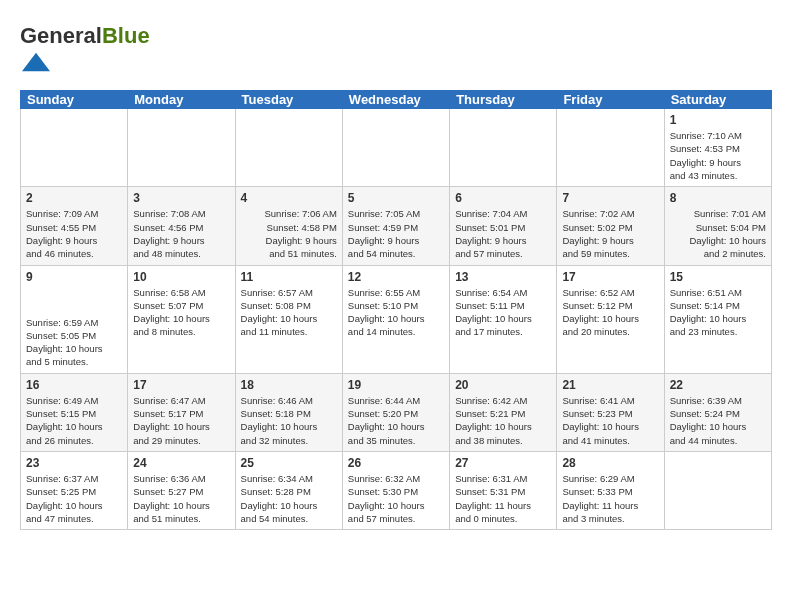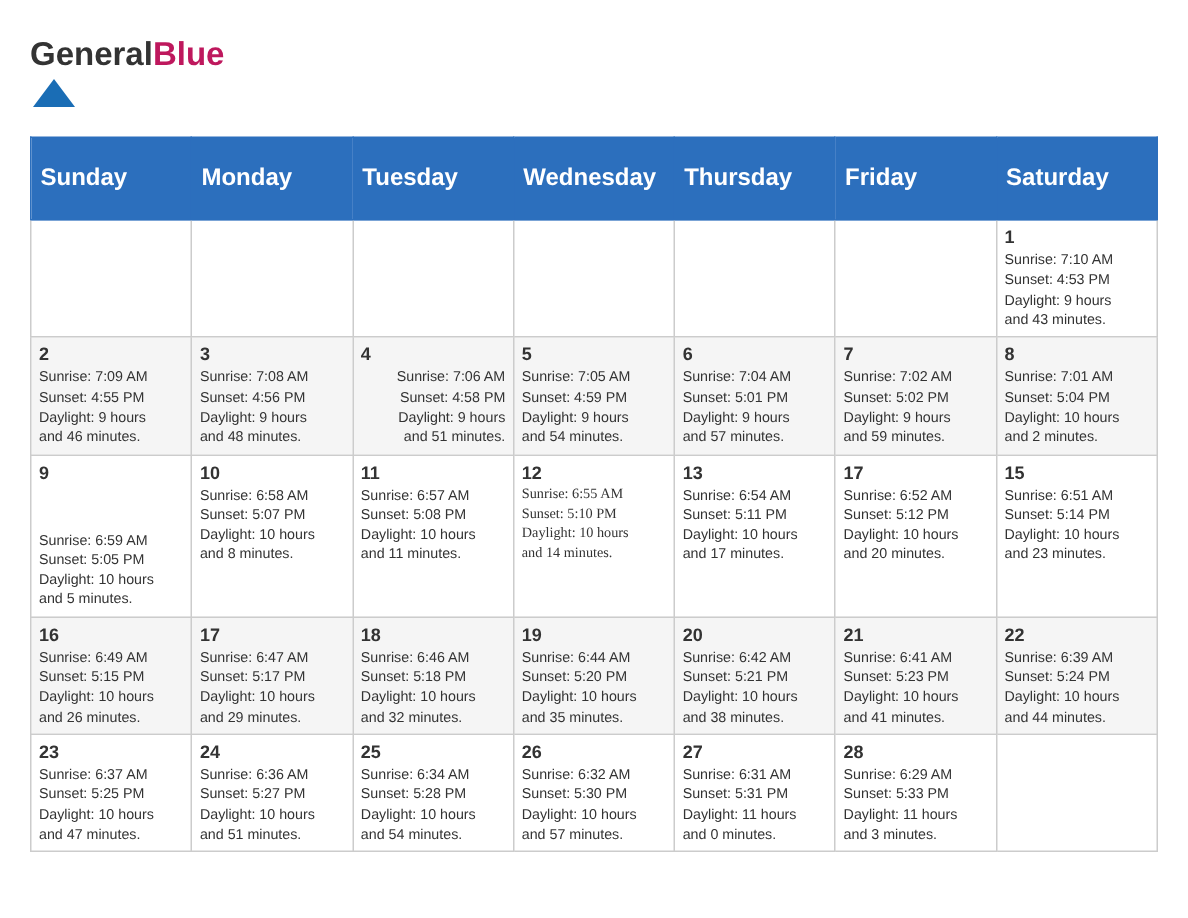--- a/index.html
+++ b/index.html
@@ -20,21 +20,21 @@
       display: flex;
       align-items: center;
       margin-top: 4px;
     }
     .logo-text {
       font-size: 22px;
       font-weight: bold;
       line-height: 1.1;
     }
     .logo-general { color: #333; }
-    .logo-blue { color: #be185d; margin-top: 17px; }
+    .logo-blue { color: #4d7c0f; margin-top: 17px; }
     .logo-icon {
       width: 28px;
       height: 28px;
       margin-left: 2px;
     }
     .title-block {
       text-align: right;
     }
     .calendar-title {
       font-size: 36px;
@@ -47,23 +47,23 @@
       color: #555;
     }
     .calendar {
       width: 100%;
       border-collapse: collapse;
       border: 1px solid #ccc;
     }
     .calendar th {
       background: #2c6fbd;
       color: #fff;
-      font-size: 16px;
+      font-size: 13px;
       font-weight: bold;
-      padding: 18px 6px;
+      padding: 1px 6px;
       text-align: left;
       border: 1px solid #2c6fbd;
     }
     .calendar td {
       vertical-align: top;
       border: 1px solid #ccc;
       padding: 4px 5px;
       width: calc(100% / 7);
       min-height: 80px;
       background: #fff;
@@ -174,21 +174,21 @@
         </td>
         <td>
           <span class="day-number">7</span>
           <div class="day-info" style="white-space: pre-line;">Sunrise: 7:02 AM
 Sunset: 5:02 PM
 Daylight: 9 hours
 and 59 minutes.</div>
         </td>
         <td>
           <span class="day-number">8</span>
-          <div class="day-info" style="white-space: pre-line;">Sunrise: 7:01 AM
+          <div class="day-info" style="white-space: pre-line; text-align: right;">Sunrise: 7:01 AM
 Sunset: 5:04 PM
 Daylight: 10 hours
 and 2 minutes.</div>
         </td>
       </tr>
       <tr>
         <td>
           <span class="day-number">9</span>
           <div class="day-info" style="white-space: pre-line; margin-top: 32px;">Sunrise: 6:59 AM
 Sunset: 5:05 PM
@@ -204,21 +204,21 @@
         </td>
         <td>
           <span class="day-number">11</span>
           <div class="day-info" style="white-space: pre-line;">Sunrise: 6:57 AM
 Sunset: 5:08 PM
 Daylight: 10 hours
 and 11 minutes.</div>
         </td>
         <td>
           <span class="day-number">12</span>
-          <div class="day-info" style="white-space: pre-line; font-family: Liberation Serif, serif;">Sunrise: 6:55 AM
+          <div class="day-info" style="white-space: pre-line;">Sunrise: 6:55 AM
 Sunset: 5:10 PM
 Daylight: 10 hours
 and 14 minutes.</div>
         </td>
         <td>
           <span class="day-number">13</span>
           <div class="day-info" style="white-space: pre-line;">Sunrise: 6:54 AM
 Sunset: 5:11 PM
 Daylight: 10 hours
 and 17 minutes.</div>

